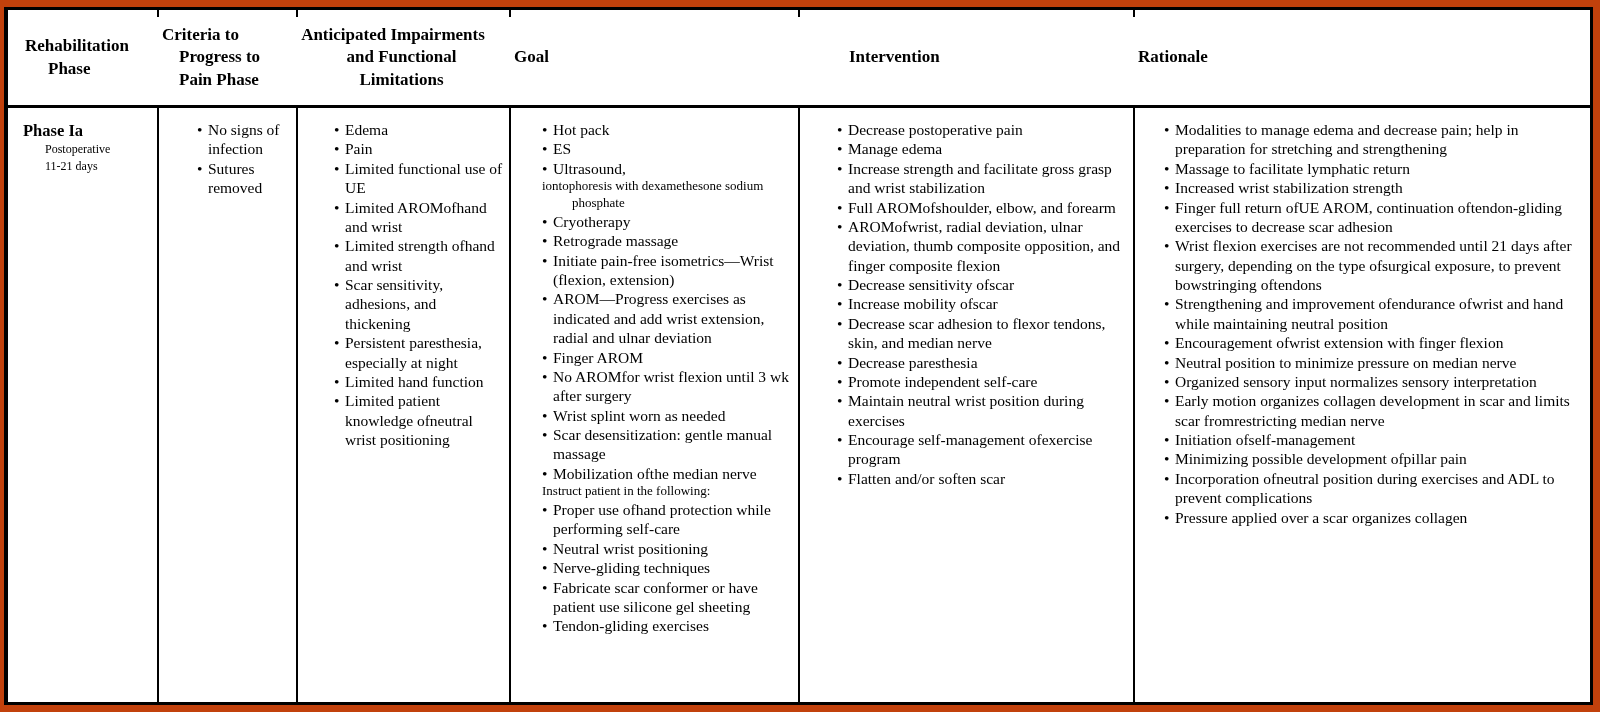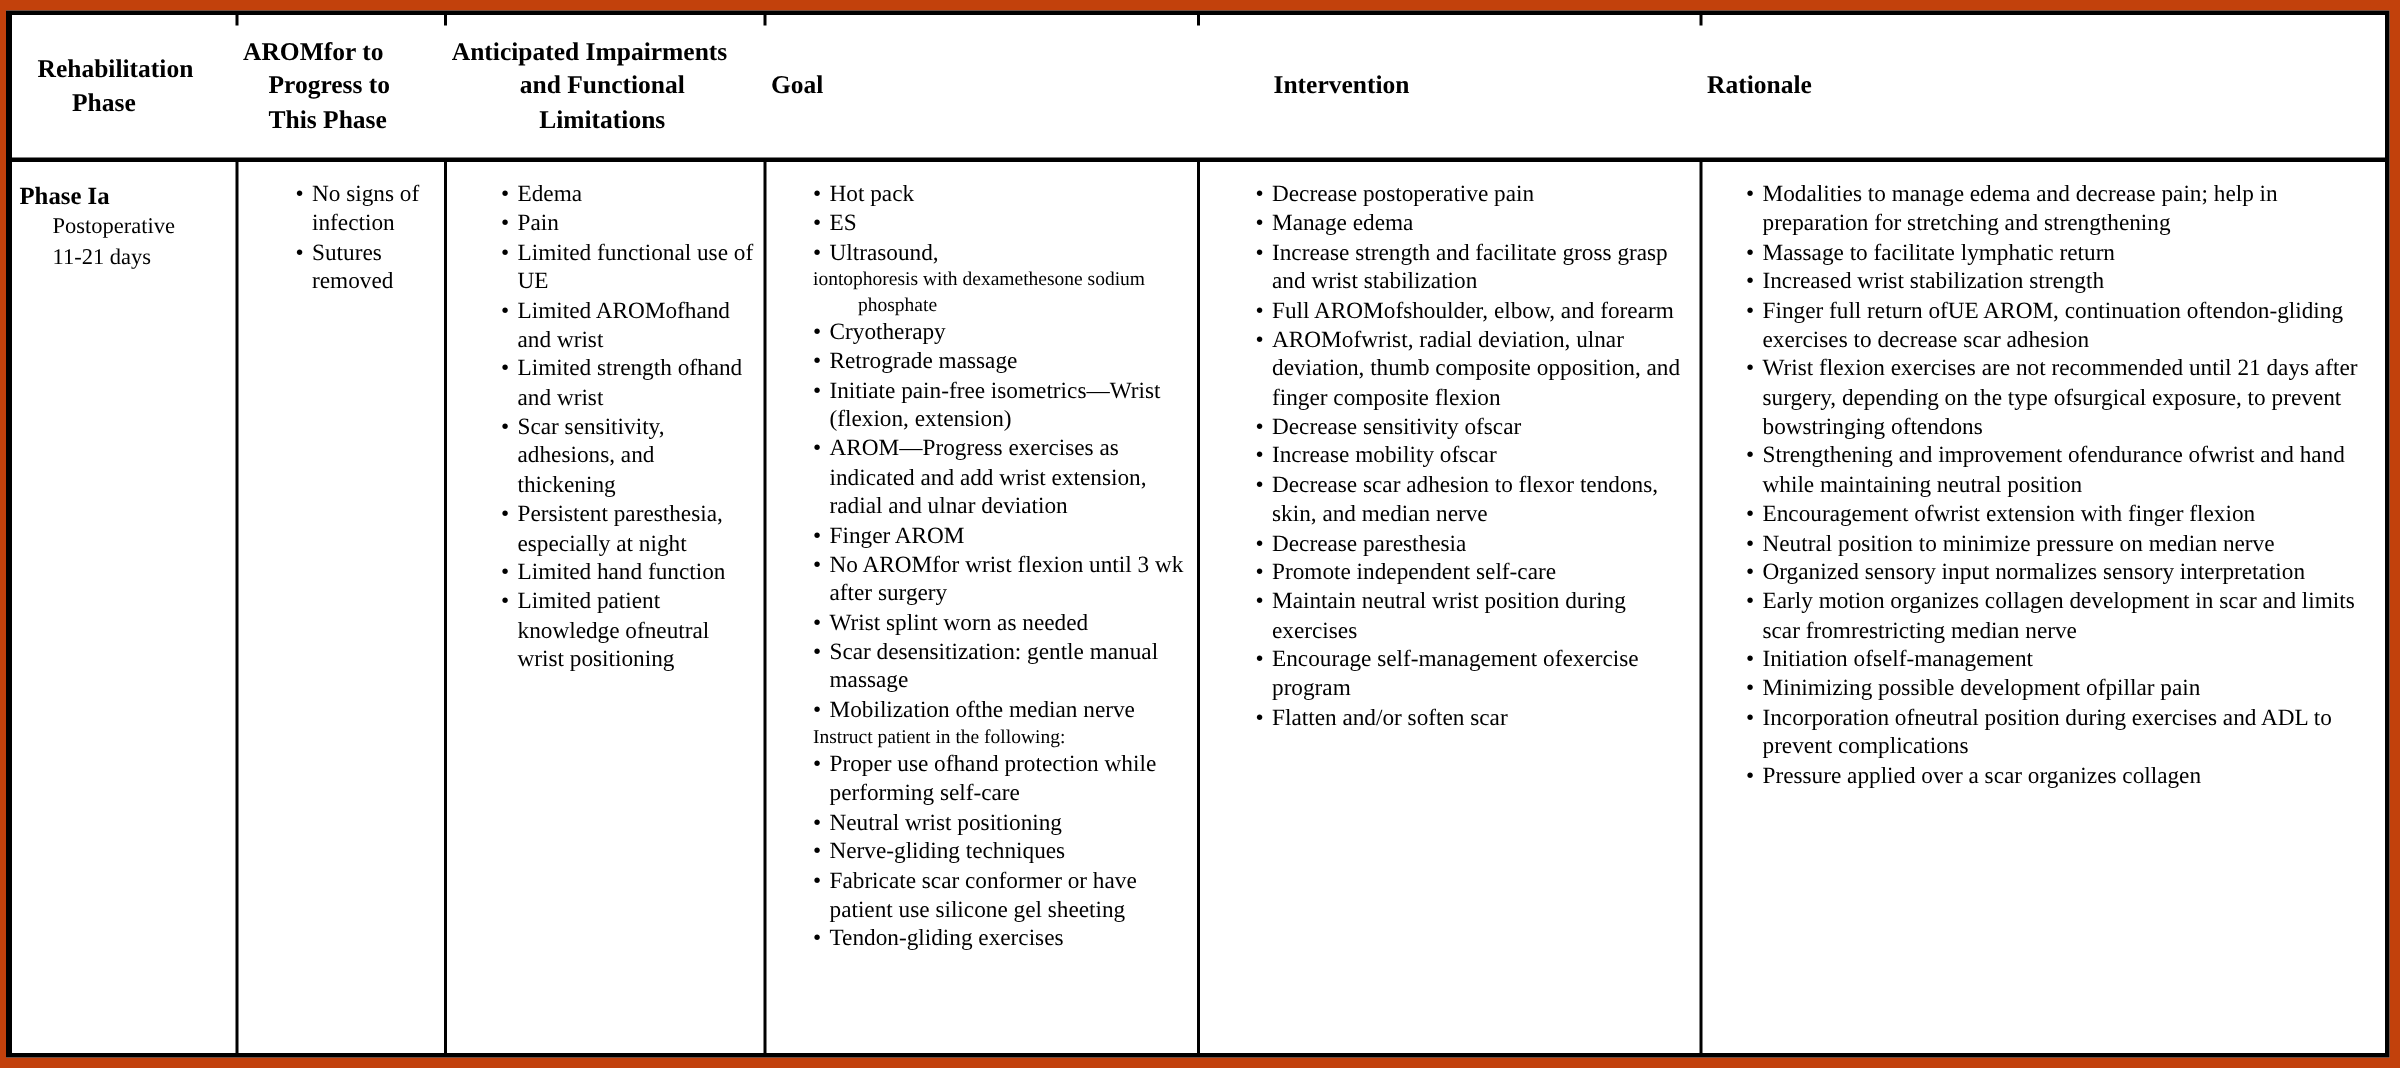--- a/index.html
+++ b/index.html
@@ -33,28 +33,28 @@
   .hcell.c1 .hinner { padding-left:40px; text-indent:-23px; width:130px; }
   .hcell.c2 .hinner { width:118px; }
   .hcell.c3 .hinner { width:167px;text-align:center; }
   
   .tbody { display:flex; flex:1; min-height:0; }
   .cell {
     box-sizing:border-box; border-right:2px solid #000; overflow:hidden;
     font-size:15.5px; line-height:1.25; padding:12px 4px 0 0;
   }
   .cell.c6 { border-right:none; }
-  .cell.c1 { padding-left:5px; }
+  .cell.c1 { padding-left:15px; }
   .cell.c2 { padding-left:38px; }
   .cell.c3 { padding-left:36px; }
   .cell.c4 { padding-left:31px; }
   .cell.c5 { padding-left:37px; }
   .cell.c6 { padding-left:29px; }
   .phase-title { font-weight:bold; font-size:16.5px; line-height:1.3; }
-  .phase-line  { font-size:15px; line-height:1.35; padding-left:22px; }
+  .phase-line  { font-size:12px; line-height:1.35; padding-left:22px; }
   .li.bullet { display:flex; }
   .li.bullet .marker { flex:none; width:11px; }
   .li.bullet .txt { flex:1; min-width:0; }
   .li.big {
     font-size:13px; line-height:1.3;
     padding-left:30px; text-indent:-30px;
   }
 </style>
 </head>
 <body>
@@ -66,21 +66,21 @@
       <div class="tick" style="left:149px"></div>
       <div class="tick" style="left:288px"></div>
       <div class="tick" style="left:501px"></div>
       <div class="tick" style="left:790px"></div>
       <div class="tick" style="left:1125px"></div>
 
       <div class="hcell c1">
         <div class="hinner">Rehabilitation Phase</div>
       </div>
       <div class="hcell c2">
-        <div class="hinner">AROMfor to Progress to This Phase</div>
+        <div class="hinner">Criteria to Progress to Pain Phase</div>
       </div>
       <div class="hcell c3">
         <div class="hinner">Anticipated Impairments and Functional Limitations</div>
       </div>
       <div class="hcell c5">
         <div class="hinner">Goal</div>
       </div>
       <div class="hcell c4">
         <div class="hinner">Intervention</div>
       </div>

